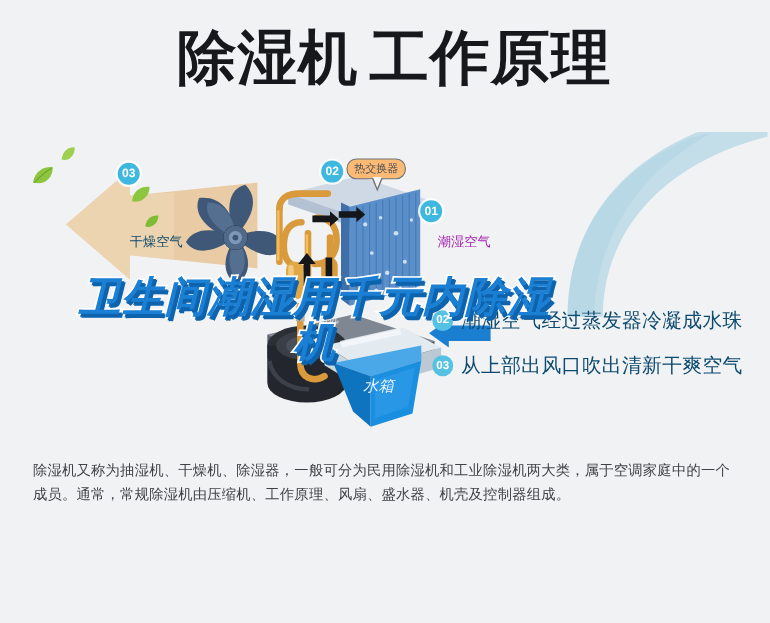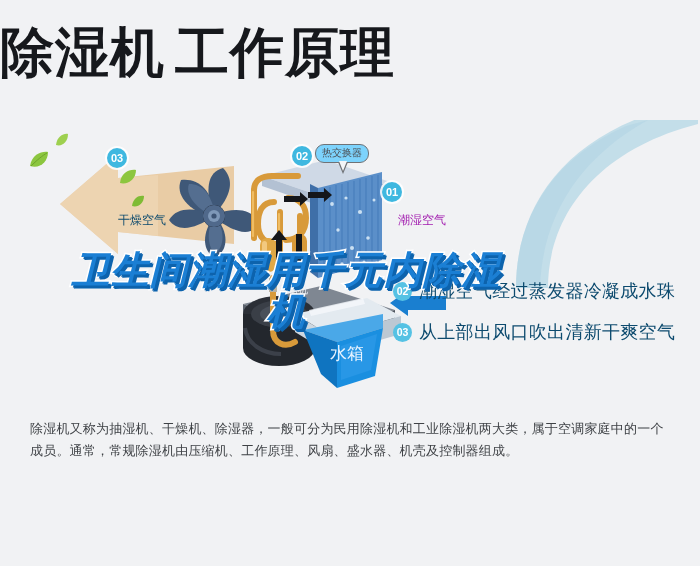--- a/index.html
+++ b/index.html
@@ -8,21 +8,21 @@
     background:#f1f2f4;
     font-family:"Liberation Sans","DejaVu Sans",sans-serif;
     overflow:hidden;
     position:relative;
   }
   .page{position:relative;width:700px;height:566px;overflow:hidden;}
 
   
   .title-wrap{
     position:absolute;left:0;top:26px;width:556px;
-    text-align:left;
+    text-align:right;
   }
   .title-a,.title-b{
     font-size:54px;font-weight:bold;color:#16181c;
     letter-spacing:1px;line-height:1;vertical-align:middle;
   }
   .title-a{font-family:"DejaVu Sans",sans-serif;}
   .title-b{font-family:"DejaVu Sans",sans-serif;margin-left:10px;}
 
   
   .diagram{position:absolute;left:0;top:120px;width:700px;height:285px;}
@@ -54,21 +54,21 @@
     display:flex;align-items:center;justify-content:center;
     font-family:"Liberation Sans",sans-serif;
     box-shadow:0 0 0 2px rgba(255,255,255,0.85);
   }
   #badge03{left:107px;top:28px;}
   #badge02{left:292px;top:26px;}
   #badge01{left:382px;top:62px;}
 
   .tooltip{
     position:absolute;left:315px;top:24px;
-    border:1.6px solid #6f7276;border-radius:9px;background:#7dd3fc;
+    border:1.6px solid #6f7276;border-radius:9px;background:#fdba74;
     padding:1px 6px 2px;font-size:10px;color:#4c4f54;
     font-family:"DejaVu Sans",sans-serif;white-space:nowrap;
   }
   .tooltip .tail{
     position:absolute;left:22px;bottom:-12px;width:0;height:0;
     border-left:5px solid transparent;border-right:5px solid transparent;
     border-top:12px solid #6f7276;
   }
   .tooltip .tail-in{
     position:absolute;left:23px;bottom:-9px;width:0;height:0;
@@ -76,21 +76,21 @@
     border-top:10px solid #f4f5f7;
   }
 
   .d-label{
     position:absolute;font-size:12px;color:#4a4d52;
     font-family:"DejaVu Sans",sans-serif;white-space:nowrap;
   }
   #lbl-dry{left:118px;top:92px;color:#0c4a6e;}
   #lbl-humid{left:398px;top:92px;color:#a21caf;}
   #lbl-comp{left:278px;top:163px;font-size:10px;color:#e9edf2;}
-  #lbl-tank{left:330px;top:222px;font-size:17px;color:#eaf4ff;}
+  #lbl-tank{left:330px;top:222px;font-size:14px;color:#eaf4ff;font-style:italic;}
 
   
   .legend{position:absolute;left:393px;top:238px;width:300px;}
   .legend-row{display:flex;align-items:center;margin-bottom:17px;}
   .l-badge{
     width:19px;height:19px;border-radius:50%;
     background:#55c2e4;color:#fff;font-size:10.5px;font-weight:bold;
     display:flex;align-items:center;justify-content:center;
     flex:0 0 auto;margin-right:7px;
     font-family:"Liberation Sans",sans-serif;

